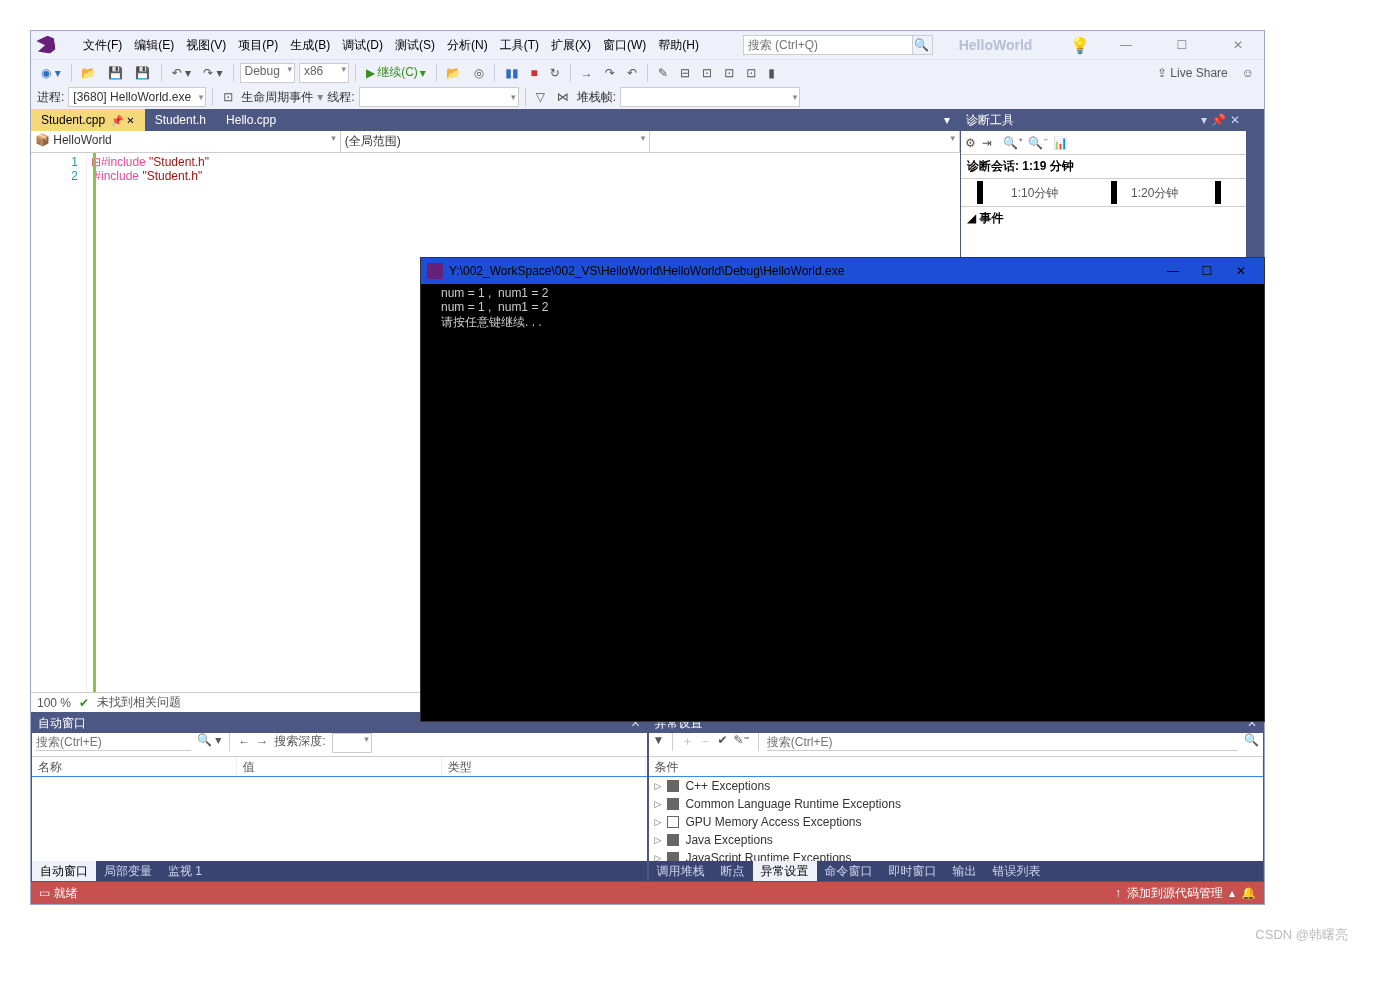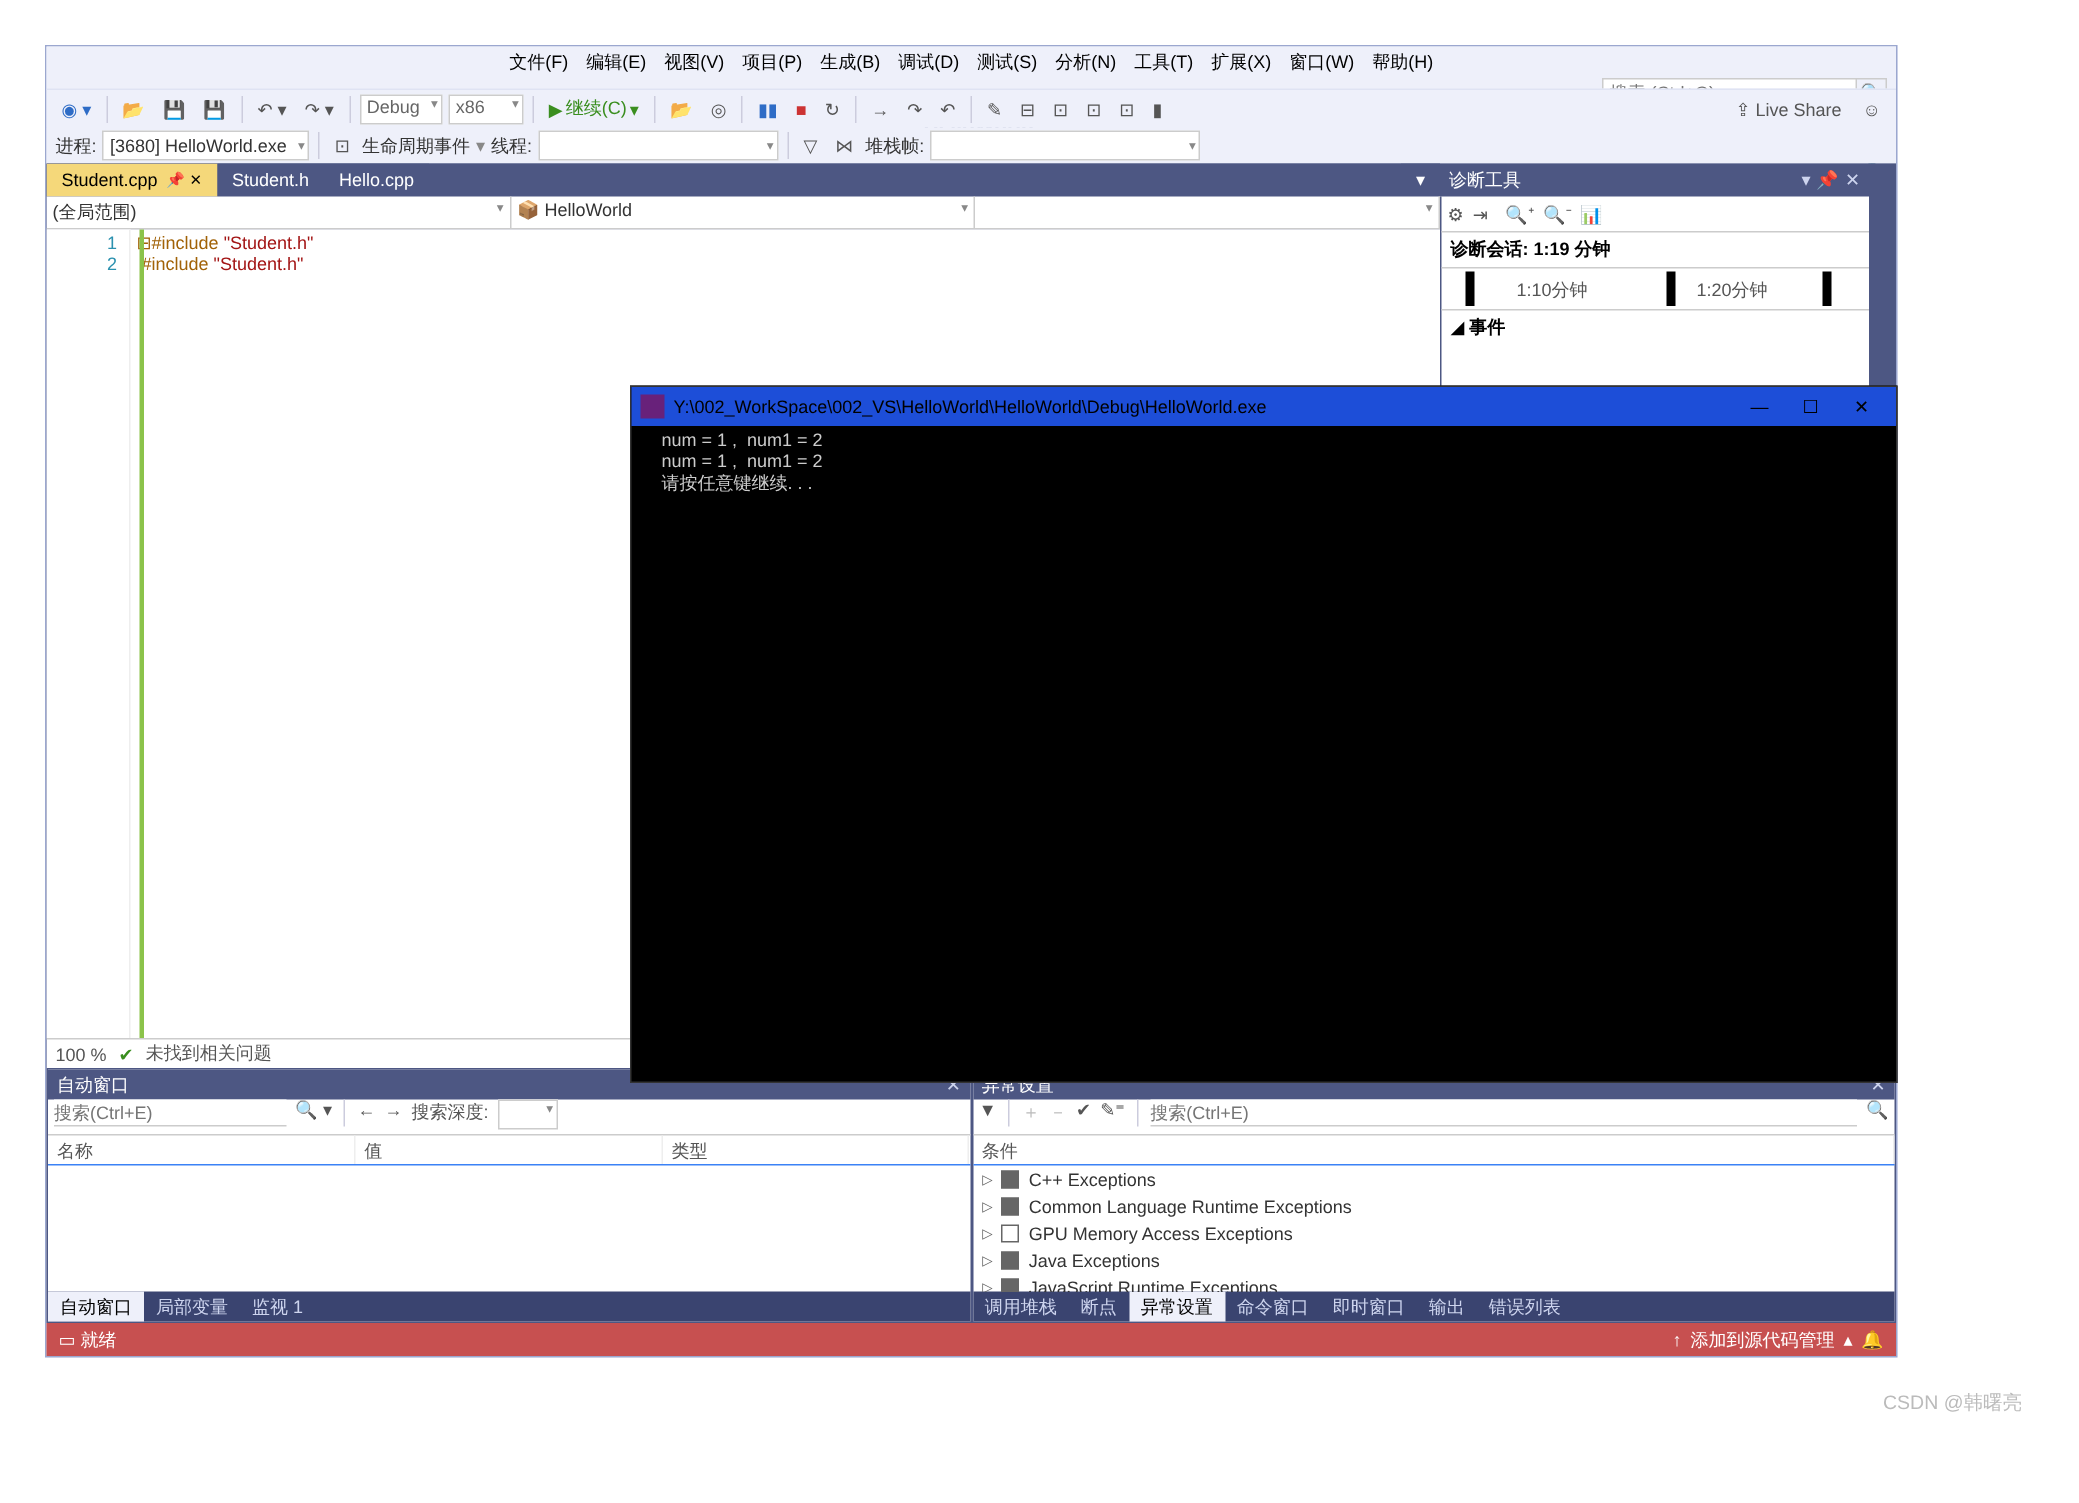--- a/index.html
+++ b/index.html
@@ -1,18 +1,18 @@
 <!DOCTYPE html>
 <html><head>
 <meta charset="utf-8">
 <style>
 * { margin: 0; padding: 0; box-sizing: border-box; font-family: "Microsoft YaHei", "Segoe UI", sans-serif; font-size: 12px; }
 body { background: #fff; width: 1386px; height: 1002px; position: relative; overflow: hidden; }
 .outer { position: absolute; top: 30px; left: 30px; width: 1235px; height: 875px; border: 1px solid #9ba7cf; background: #eef0fa; display: flex; flex-direction: column; }
-.titlebar { height: 28px; background: #eef0fa; display: flex; align-items: center; padding: 0 6px; gap: 2px; flex-direction: column; }
+.titlebar { height: 28px; background: #eef0fa; display: flex; align-items: center; padding: 0 6px; gap: 16px; }
 .vs-logo { width: 18px; height: 18px; background: #68217a; margin-right: 6px; transform: rotate(-8deg); clip-path: polygon(0 20%,65% 0,100% 20%,100% 80%,65% 100%,0 80%,45% 50%); }
 .menu a { padding: 4px 6px; color: #000; text-decoration: none; }
 .search-top { margin-left: auto; display: flex; align-items: center; }
 .search-top input { width: 170px; height: 20px; border: 1px solid #ccc; padding: 0 4px; }
 .search-top .go { width: 20px; height: 20px; border: 1px solid #ccc; border-left: none; display: flex; align-items: center; justify-content: center; color: #777; }
 .proj { margin-left: 10px; color: #b7bed5; font-weight: bold; font-size: 14px; }
 .light { margin-left: auto; font-size: 16px; }
 .wbtn { width: 40px; text-align: center; color: #888; }
 .toolbar { height: 26px; background: #eef0fa; display: flex; align-items: center; padding: 0 6px; gap: 4px; border-top: 1px solid #dfe3f3; }
 .tbtn { padding: 2px 4px; color: #555; display: inline-flex; align-items: center; gap: 2px; }
@@ -31,21 +31,21 @@
 .tab { padding: 3px 10px; background: #4d5783; color: #fff; display: flex; align-items: center; gap: 6px; }
 .tab.active { background: #f5d87a; color: #000; }
 .tab .pin { font-size: 10px; }
 .navbar { display: flex; height: 22px; background: #fff; border-bottom: 1px solid #ccc; }
 .navcombo { flex: 1; border-right: 1px solid #ccc; padding: 2px 4px; position: relative; color: #333; }
 .navcombo:after { content: "▾"; position: absolute; right: 4px; color: #888; font-size: 9px; }
 .code { flex: 1; background: #fff; display: flex; font-family: Consolas, monospace; font-size: 13px; position: relative; }
 .gutter { width: 56px; text-align: right; padding: 2px 8px 0 0; color: #2b91af; background: #fff; border-right: 1px solid #eee; }
 .codebody { flex: 1; padding: 2px 4px; }
 .codebody .line { white-space: pre; }
-.kw { color: #a16207; }
+.kw { color: #ec4899; }
 .str { color: #a31515; }
 .outline { position: absolute; left: 62px; top: 0; bottom: 0; width: 10px; border-left: 3px solid #8bc34a; }
 .codestatus { height: 20px; background: #fff; border-top: 1px solid #ccc; display: flex; align-items: center; padding: 0 6px; gap: 8px; color: #555; }
 .right { width: 286px; display: flex; flex-direction: column; }
 .rside { width: 18px; background: #4d5783; color: #fff; writing-mode: vertical-rl; text-align: center; padding: 6px 0; }
 .panelh { height: 22px; background: #4d5783; color: #fff; padding: 2px 6px; display: flex; align-items: center; }
 .panelh .tools { margin-left: auto; display: flex; gap: 4px; color: #cdd4ee; }
 .diag { flex: 1; background: #fff; display: flex; flex-direction: column; border-left: 1px solid #4d5783; }
 .diagtb { height: 24px; border-bottom: 1px solid #ccc; display: flex; align-items: center; padding: 0 4px; gap: 6px; color: #555; }
 .diaginfo { padding: 3px 6px; font-weight: bold; border-bottom: 1px solid #ccc; }
@@ -156,22 +156,22 @@
   <div class="mid">
     <div class="left">
       <div class="tabs" id="tabs">
           <div class="tab active">Student.cpp <span class="pin">📌 ✕</span></div>
           <div class="tab ">Student.h</div>
           <div class="tab ">Hello.cpp</div>
           <div style="flex:1"></div>
           <div class="tab">▾</div>
         </div>
       <div class="navbar">
+        <div class="navcombo">📦 <span>HelloWorld</span></div>
         <div class="navcombo">(全局范围)</div>
-        <div class="navcombo">📦 <span>HelloWorld</span></div>
         <div class="navcombo"></div>
       </div>
       <div class="code">
         <div class="gutter" id="gutter">
             <div>1</div>
             <div>2</div>
           </div>
         <div class="outline"></div>
         <div class="codebody" id="codebody">
             <div class="line"><span class="kw">⊟#include </span><span class="str">"Student.h"</span></div>

